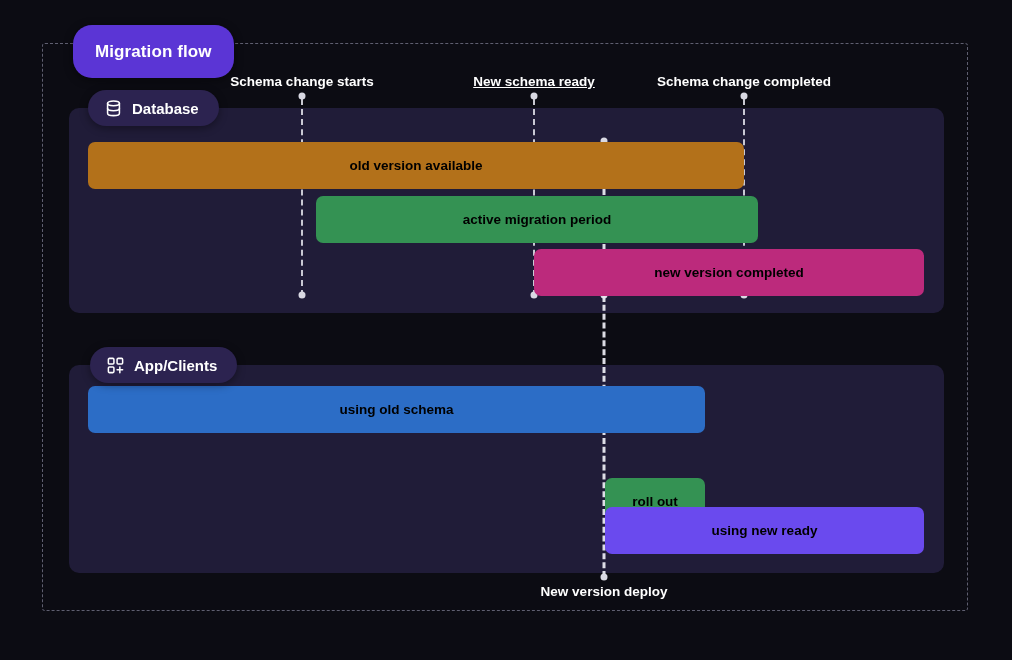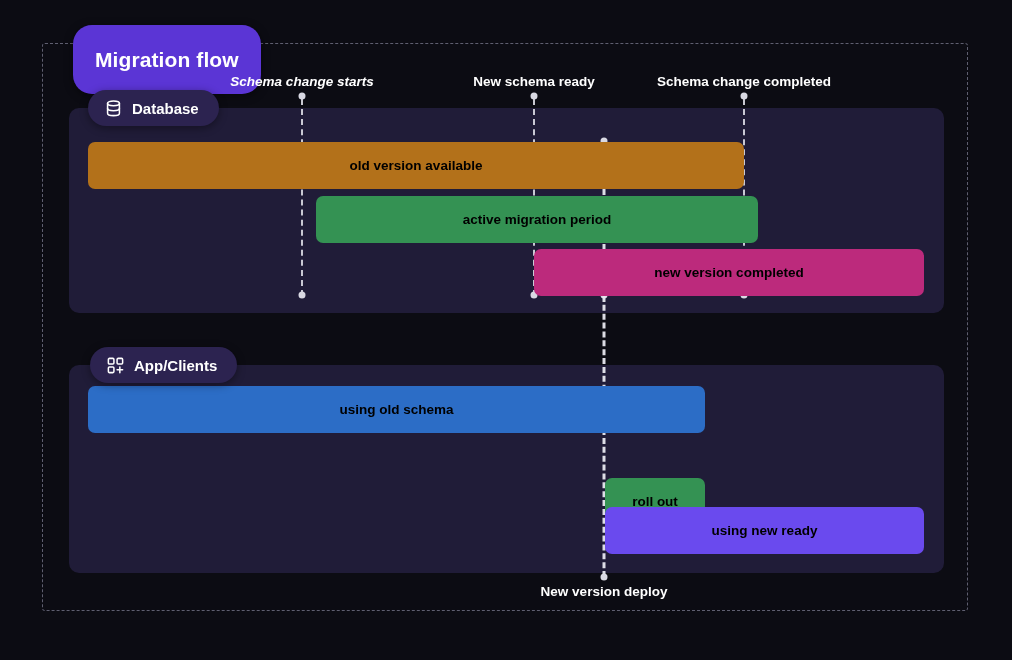--- a/index.html
+++ b/index.html
@@ -14,24 +14,24 @@
 
   
   .outer-frame{
     position:absolute;left:42px;top:43px;width:926px;height:568px;
     border:1.5px dashed #5f5f70;border-radius:3px;box-sizing:border-box;
   }
 
   
   .flow-pill{
     position:absolute;left:73px;top:25px;height:37px;
-    padding:16px 22px;border-radius:19px;
+    padding:8px 22px;border-radius:19px;
     background:#5b35d5;
     display:flex;align-items:center;justify-content:center;
-    color:#ffffff;font-size:21px;font-weight:bold;
+    color:#ffffff;font-size:17px;font-weight:bold;
     letter-spacing:.1px;white-space:nowrap;
     box-shadow:0 2px 10px rgba(0,0,0,.45);
   }
 
   
   .lane{
     position:absolute;left:69px;width:875px;
     background:#201c38;border-radius:10px;
   }
   #lane-db{top:108px;height:205px;}
@@ -91,25 +91,25 @@
 
   <div class="flow-pill">
     <span>Migration flow</span>
   </div>
 
   <div class="lane" id="lane-db"></div>
 
   <div class="lane" id="lane-app"></div>
 
   <div id="markers-layer">
-      <div class="tl-label" style="left: 302px; font-style: italic;">Schema change starts</div>
+      <div class="tl-label" style="left: 302px;">Schema change starts</div>
       <div class="tl-dot" style="left: 302px; top: 96px;"></div>
       <div class="tl-line" style="left: 302px; top: 99px; height: 197px;"></div>
       <div class="tl-dot" style="left: 302px; top: 295px;"></div>
-      <div class="tl-label" style="left: 534px;">New schema ready</div>
+      <div class="tl-label" style="left: 534px; text-decoration: underline;">New schema ready</div>
       <div class="tl-dot" style="left: 534px; top: 96px;"></div>
       <div class="tl-line" style="left: 534px; top: 99px; height: 197px;"></div>
       <div class="tl-dot" style="left: 534px; top: 295px;"></div>
       <div class="tl-label" style="left: 744px;">Schema change completed</div>
       <div class="tl-dot" style="left: 744px; top: 96px;"></div>
       <div class="tl-line" style="left: 744px; top: 99px; height: 197px;"></div>
       <div class="tl-dot" style="left: 744px; top: 295px;"></div>
       <div class="tl-dot" style="left: 604px; top: 141px;"></div>
       <div class="deploy-line" style="left: 604px; top: 143px; height: 153px;"></div>
       <div class="tl-dot" style="left: 604px; top: 295px;"></div>

